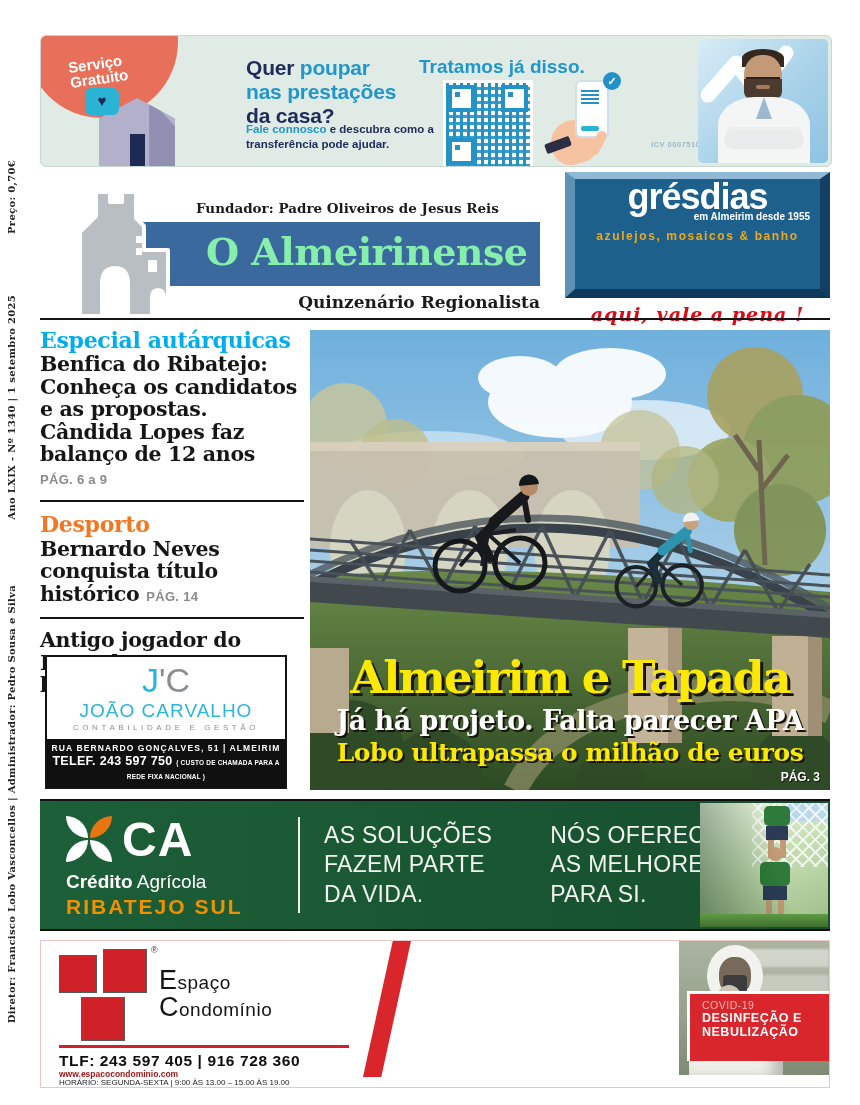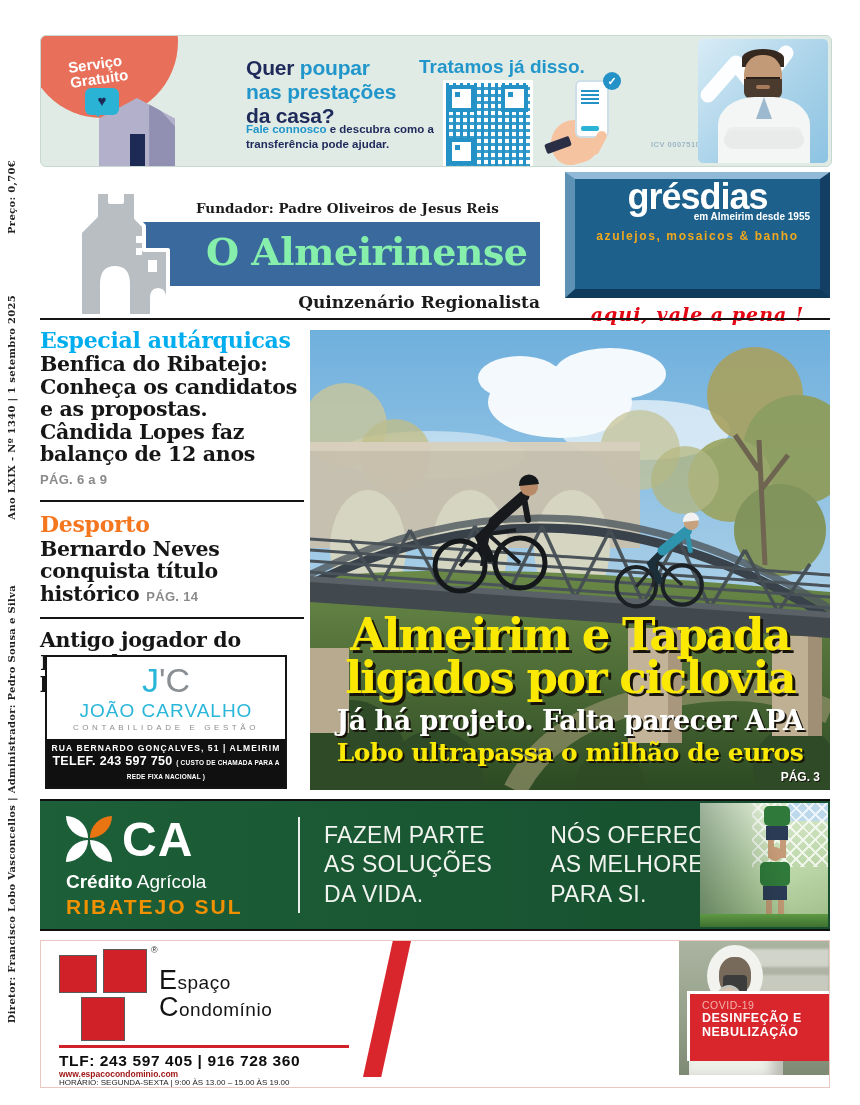--- a/index.html
+++ b/index.html
@@ -414,21 +414,20 @@
         <path d="M32,96 L58,66 L88,94 M58,66 L52,96" stroke="#23282c" stroke-width="4" fill="none"></path>
         <path d="M60,88 L50,68 L66,52" stroke="#1c2f38" stroke-width="9" fill="none" stroke-linecap="round"></path>
         <path d="M64,52 L94,28" stroke="#2e93ad" stroke-width="12" stroke-linecap="round"></path>
         <path d="M94,30 L98,52" stroke="#2e93ad" stroke-width="6" stroke-linecap="round"></path>
         <circle cx="99" cy="18" r="9" fill="#c7a27f"></circle>
         <path d="M89,16 A10,10 0 0,1 109,15 L89,17 Z" fill="#f2f2f2"></path>
       </g>
     </svg>
     <div class="story-overlay">
       <div class="story-h1">Almeirim e Tapada</div>
-      <div class="story-h1">ligados por ciclovia</div>
       <div class="story-h2">Já há projeto. Falta parecer APA</div>
       <div class="story-h3">Lobo ultrapassa o milhão de euros</div>
       <div class="story-pag">PÁG. 3</div>
     </div>
   </div>
 
   <div class="abs ca-ad">
     <div class="ca-logo-block">
       <div class="ca-row">
         <div class="leaves">
@@ -437,22 +436,22 @@
           <div class="leaf l-bl"></div>
             <div class="leaf l-br"></div>
         </div>
         <div class="ca-mark">CA</div>
       </div>
       <div class="ca-brand"><b>Crédito</b><span> Agrícola</span></div>
       <div class="ca-region">RIBATEJO SUL</div>
     </div>
     <div class="ca-div"></div>
     <div class="ca-slogan">
-      <div>FAZEM PARTE</div>
-        <div>AS SOLUÇÕES</div>
+      <div>AS SOLUÇÕES</div>
+        <div>FAZEM PARTE</div>
         <div>DA VIDA.</div>
     </div>
     <div class="ca-slogan ca-slogan2">
       <div>NÓS OFERECEMOS</div>
         <div>AS MELHORES</div>
         <div>PARA SI.</div>
     </div>
     <div class="kids-photo">
       <div class="sky-sliver"></div>
       <div class="lattice"></div>

